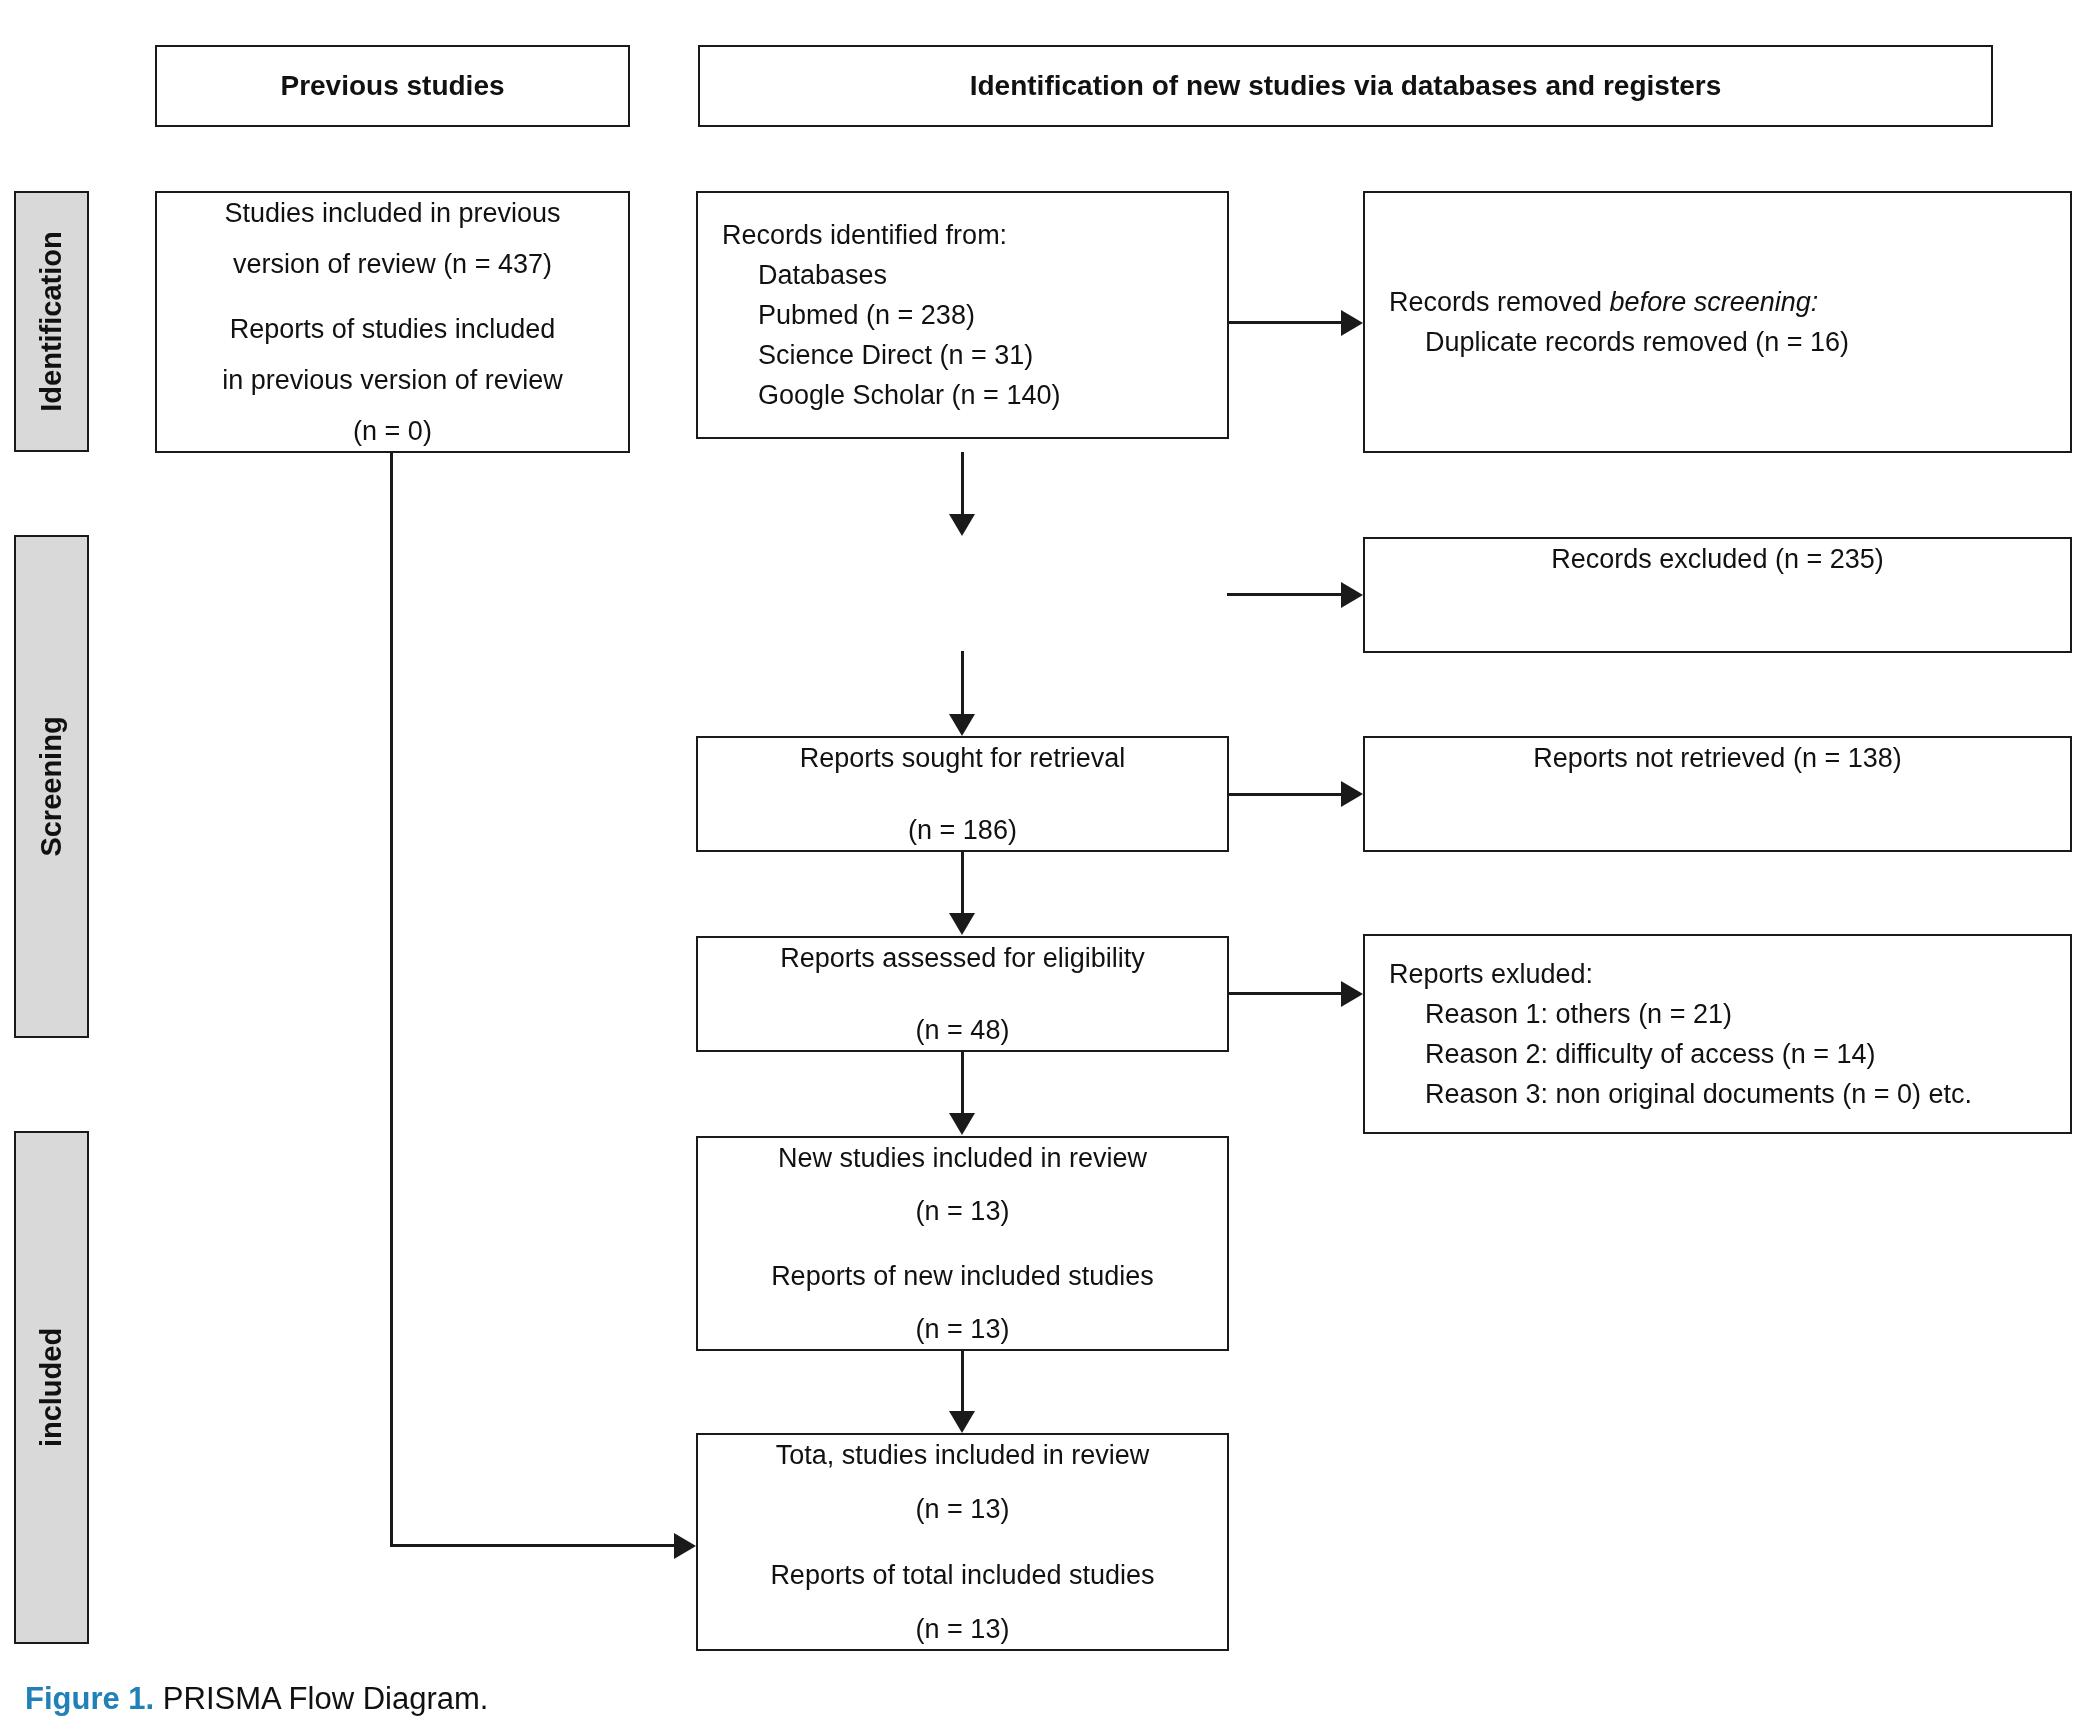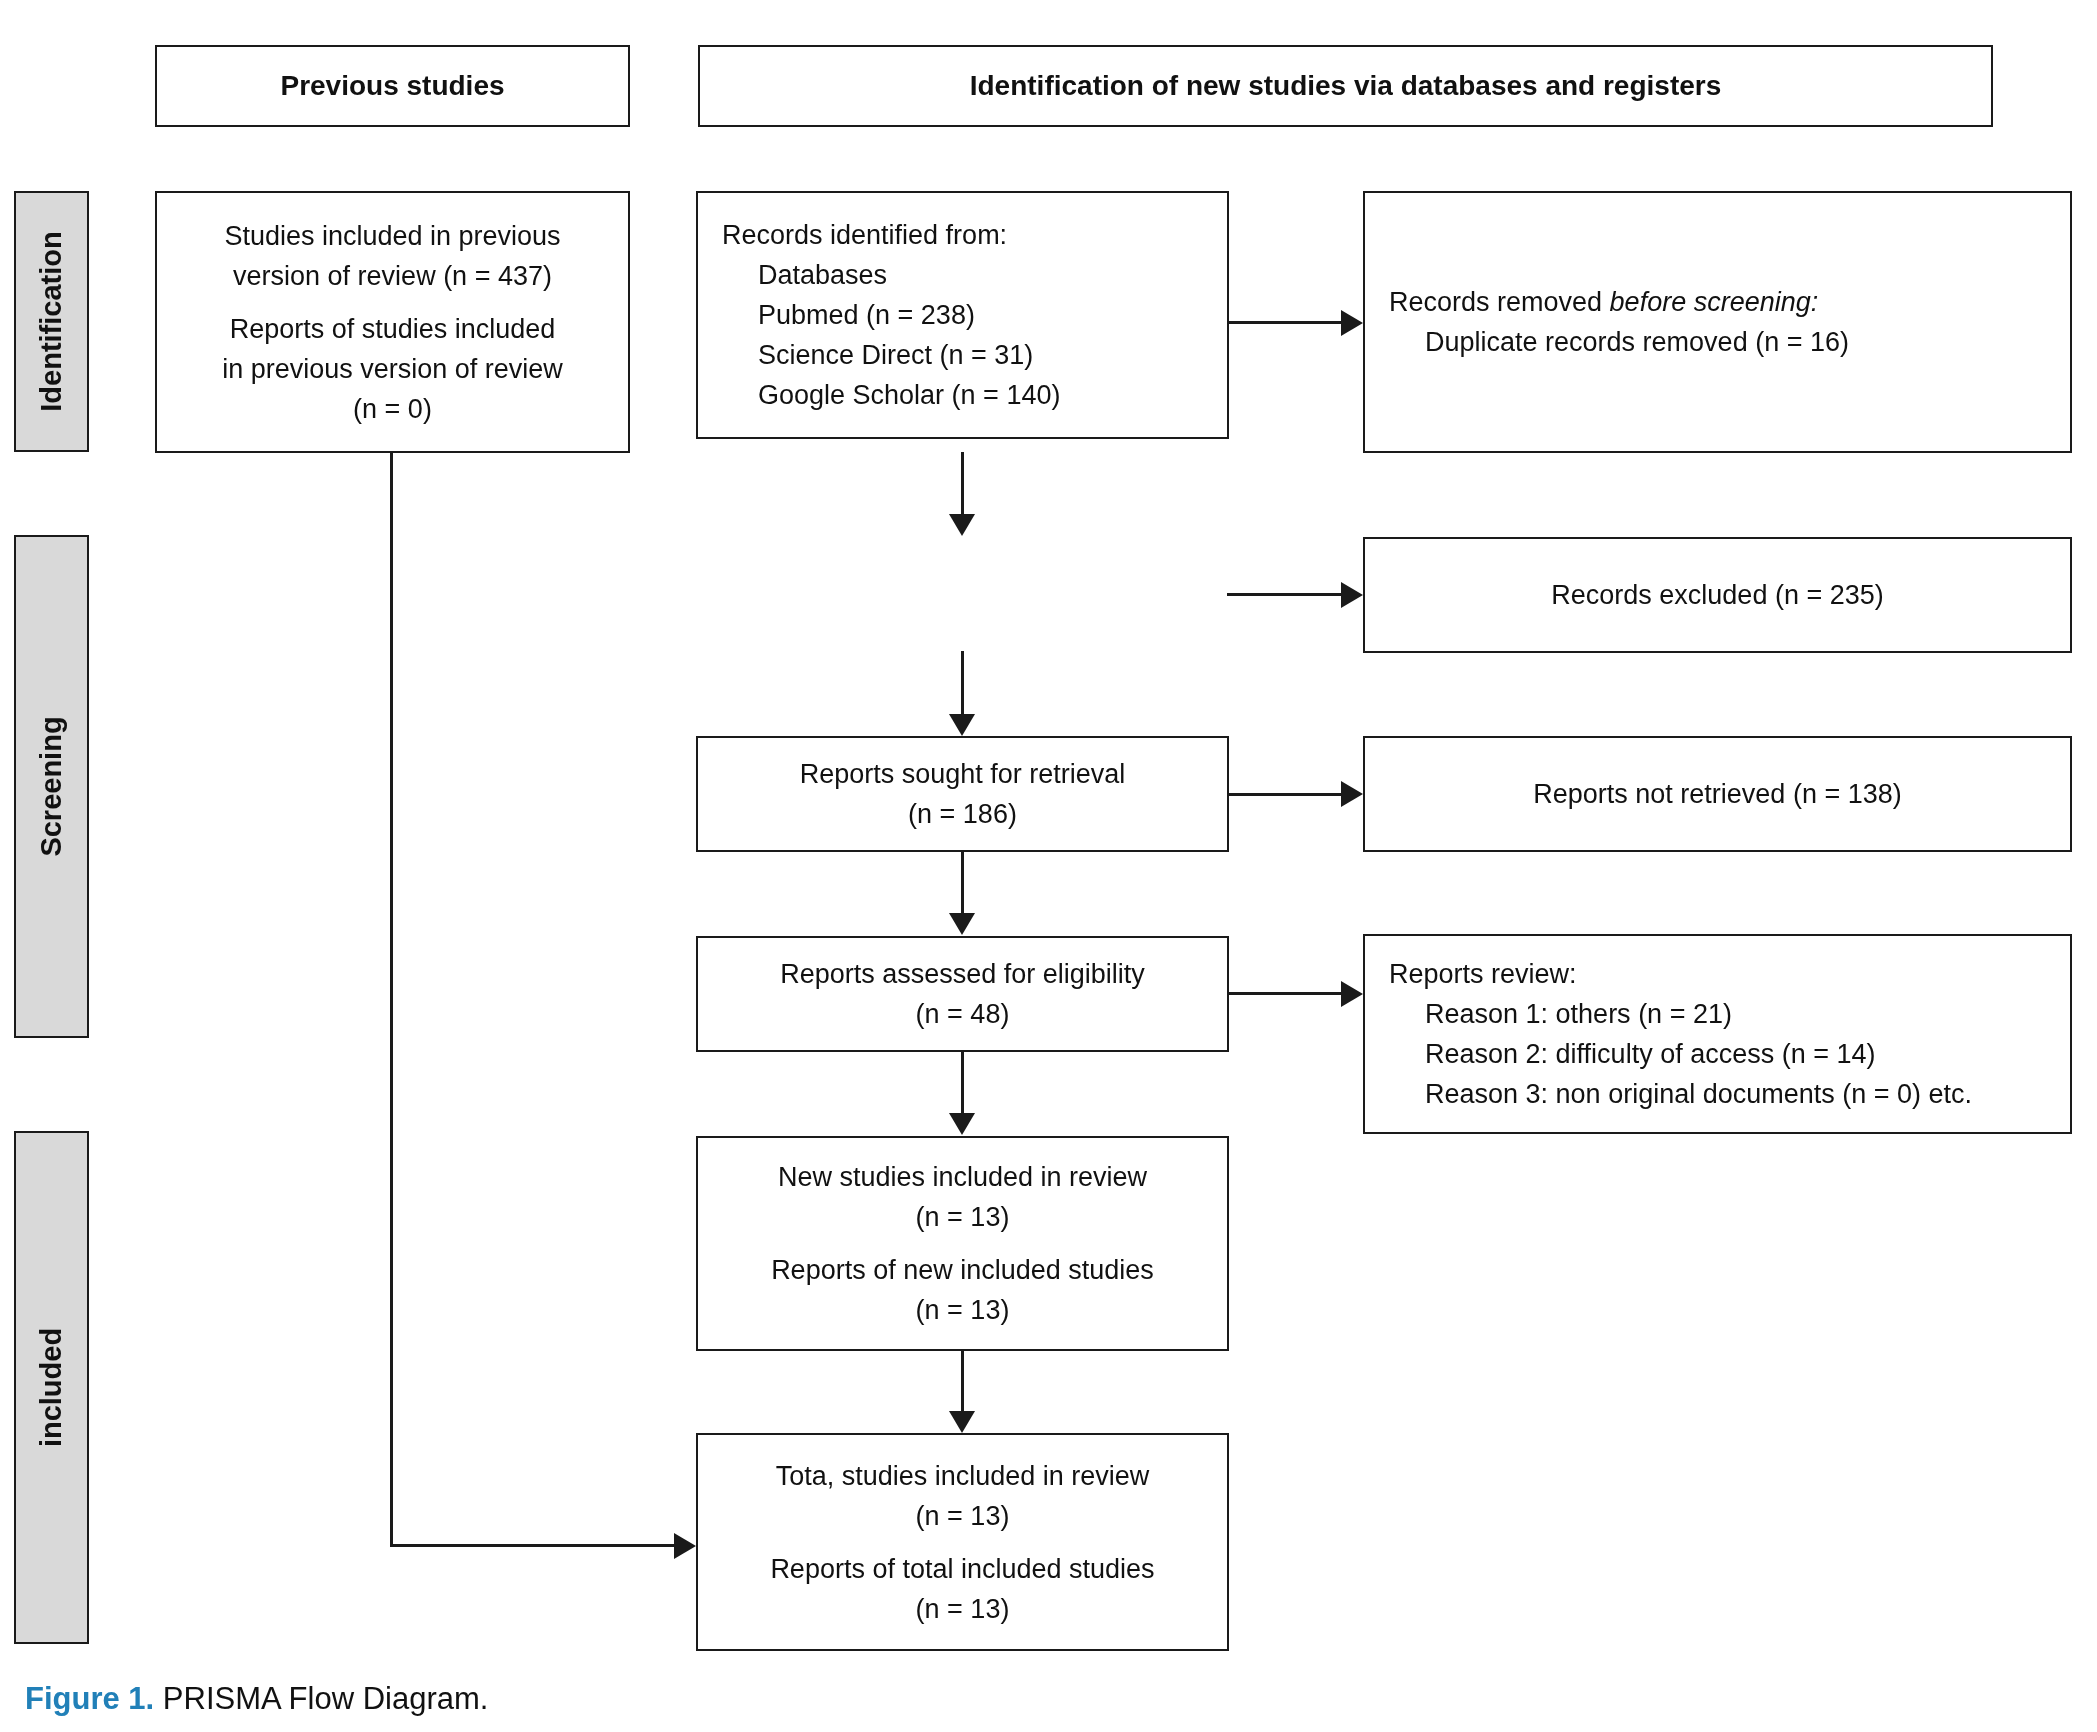--- a/index.html
+++ b/index.html
@@ -6,21 +6,21 @@
   .canvas{
     position:relative;width:2098px;height:1732px;background:#ffffff;
     font-family:"Liberation Sans", sans-serif;color:#111;
   }
   .box{
     position:absolute;border:2.8px solid #1a1a1a;background:#ffffff;
     box-sizing:border-box;
   }
   .txt{font-size:27px;line-height:40px;}
   .vcenter{display:flex;flex-direction:column;justify-content:center;}
-  .hcenter{align-items:center;text-align:center;}
+  .hcenter{align-items:center;text-align:center;justify-content:space-between;}
   .leftpad{padding-left:24px;padding-right:9.4px;}
   .indent{padding-left:36px;}
   .gap{margin-top:13px;}
   .hdrbox{
     position:absolute;border:2.8px solid #1a1a1a;background:#ffffff;box-sizing:border-box;
     display:flex;align-items:center;justify-content:center;text-align:center;
     font-weight:bold;font-size:28px;
   }
   .side{
     position:absolute;background:#d9d9d9;border:2.8px solid #1a1a1a;box-sizing:border-box;
@@ -102,21 +102,21 @@
   </div>
   <div class="box txt vcenter hcenter" style="left:1363px;top:736px;width:709px;height:116px;">
     <div>Reports not retrieved (n = 138)</div>
   </div>
 
   <div class="box txt vcenter hcenter" style="left:696px;top:936px;width:533px;height:116px;">
     <div>Reports assessed for eligibility</div>
     <div>(n = 48)</div>
   </div>
   <div class="box txt vcenter leftpad" style="left:1363px;top:934px;width:709px;height:200px;">
-    <div>Reports review:</div>
+    <div>Reports exluded:</div>
     <div class="indent">Reason 1: others (n = 21)</div>
     <div class="indent">Reason 2: difficulty of access (n = 14)</div>
     <div class="indent">Reason 3: non original documents (n = 0) etc.</div>
   </div>
 
   <div class="box txt vcenter hcenter" style="left:696px;top:1136px;width:533px;height:215px;">
     <div>New studies included in review</div>
     <div>(n = 13)</div>
     <div class="gap">Reports of new included studies</div>
     <div>(n = 13)</div>

